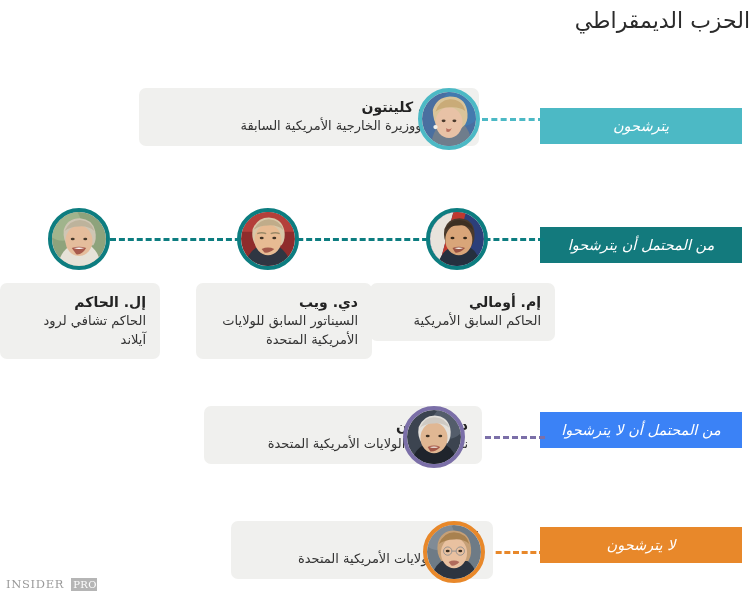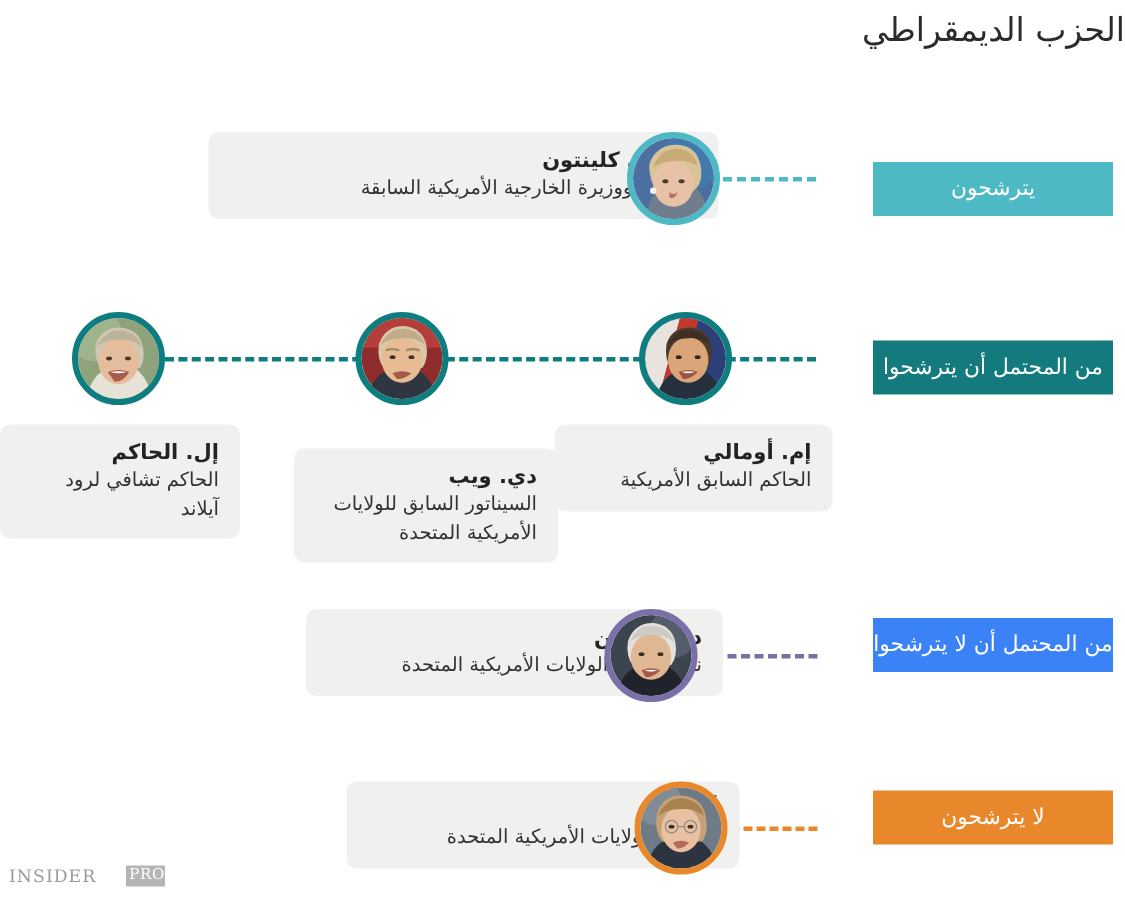--- a/index.html
+++ b/index.html
@@ -26,30 +26,31 @@
     color: #2b2b2b;
     font-weight: 400;
     letter-spacing: 0;
   }
 
   
   .cat {
     position: absolute;
     right: 8px;
     height: 36px;
-    width: 160px;
+    width: 202px;
     display: flex;
     align-items: center;
     justify-content: center;
     color: #ffffff;
     font-size: 14.5px;
     font-weight: 400;
     box-sizing: border-box;
     padding: 0 6px;
     white-space: nowrap;
+    font-style: italic;
   }
   .cat-running   { top: 108px; }
   .cat-likely    { top: 227px; }
   .cat-unlikely  { top: 412px; }
   .cat-notrun    { top: 527px; }
 
   
   .card {
     position: absolute;
     background: #f0f0ee;
@@ -69,21 +70,21 @@
   .card .role {
     font-size: 13px;
     font-weight: 400;
     color: #333333;
     line-height: 1.42;
   }
 
   
   .card-clinton { top: 88px;  right: 271px; width: 340px; }
   .card-chafee  { top: 283px; right: 590px; width: 160px; }
-  .card-webb    { top: 283px; right: 378px; width: 176px; margin-top: 16px; }
+  .card-webb    { top: 283px; right: 378px; width: 176px; }
   .card-omalley { top: 283px; right: 195px; width: 185px; }
   .card-biden   { top: 406px; right: 268px; width: 278px; }
   .card-warren  { top: 521px; right: 257px; width: 262px; }
 
   
   .avatar {
     position: absolute;
     width: 62px;
     height: 62px;
     border-radius: 50%;
@@ -118,22 +119,22 @@
   .dash-mid     { top: 238px; left: 110px; width: 434px; border-top-color: #0d7d80; }
   .dash-biden   { top: 436px; left: 467px; width: 78px;  border-top-color: #7b6fa8; }
   .dash-warren  { top: 551px; left: 487px; width: 58px;  border-top-color: #e8882a; }
 
   
   .footer-logo {
     position: absolute;
     left: 6px;
     bottom: 7px;
     display: flex;
-    align-items: flex-start;
-    gap: 20px;
+    align-items: flex-end;
+    gap: 7px;
     direction: ltr;
   }
   .footer-logo .word {
     font-family: "DejaVu Serif", "Liberation Serif", serif;
     font-size: 11.5px;
     letter-spacing: 0.7px;
     color: #9a9a9a;
   }
   .footer-logo .badge {
     font-family: "DejaVu Serif", "Liberation Serif", serif;

